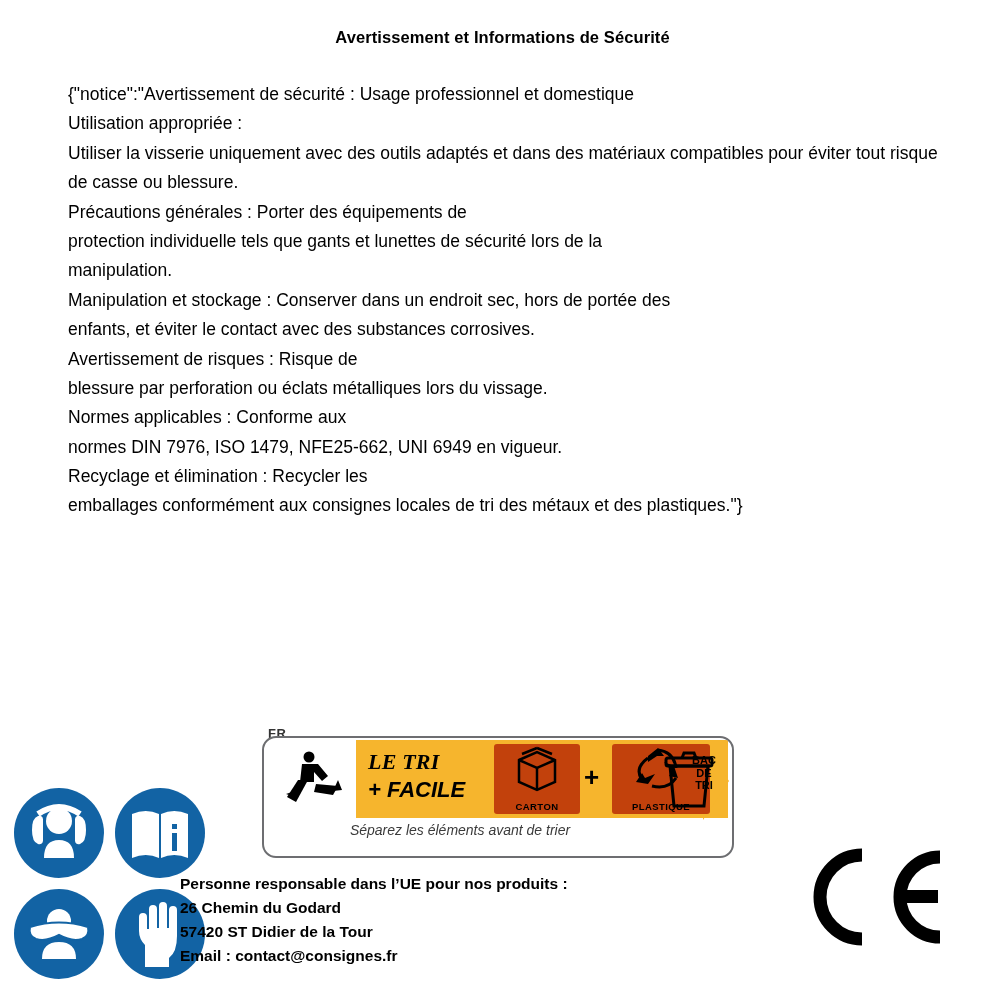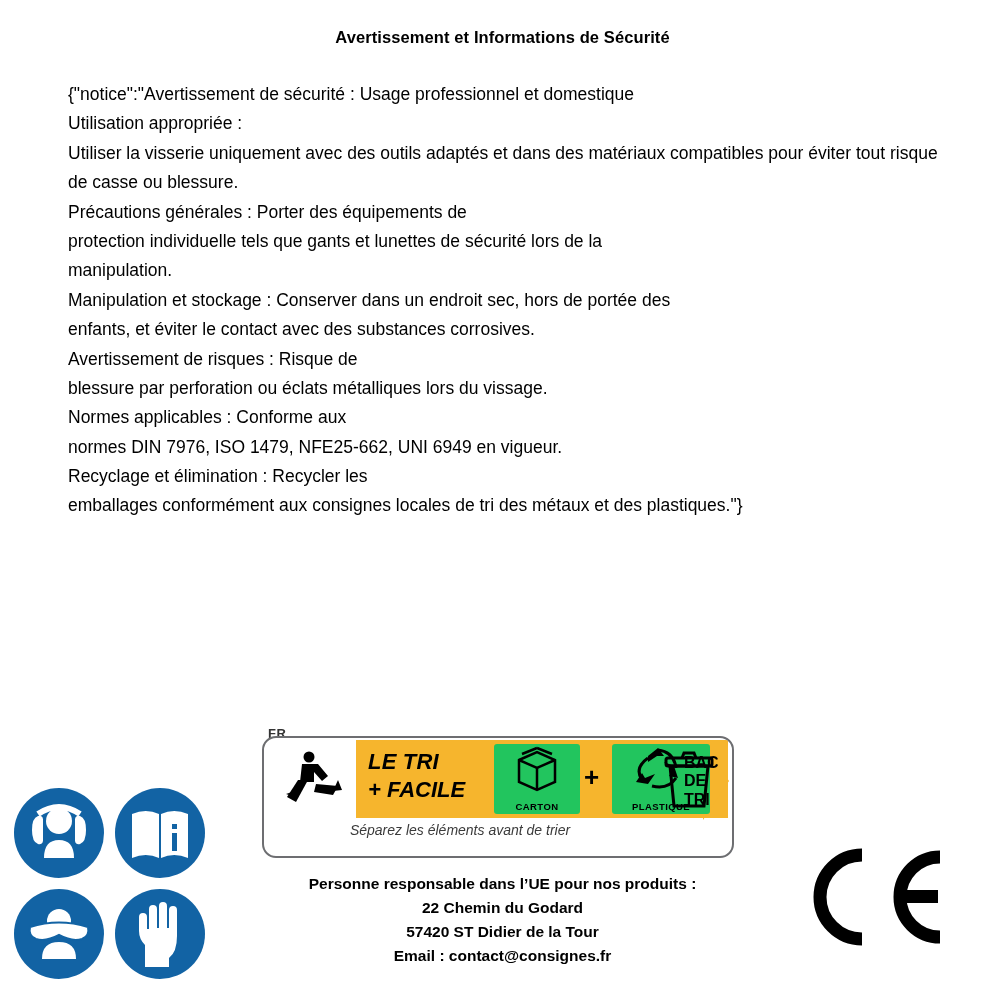--- a/index.html
+++ b/index.html
@@ -122,26 +122,26 @@
     position: absolute;
     left: 104px;
     top: 10px;
     width: 122px;
     color: #000000;
     font-weight: bold;
     font-size: 22px;
     line-height: 1.28;
     font-style: italic;
   }
-  .tri-text .l1 { letter-spacing: 0.2px; }
+  .tri-text .l1 { letter-spacing: 0.2px; font-family: Liberation Serif, serif; }
   .tri-white-box {
     position: absolute;
     top: 6px;
     height: 70px;
-    background: #22c55e;
+    background: #c2410c;
     border-radius: 3px;
   }
   .tri-carton { left: 230px; width: 86px; }
   .tri-plastique { left: 348px; width: 98px; }
   .tri-plus {
     position: absolute;
     left: 320px;
     top: 24px;
     font-size: 26px;
     font-weight: bold;
@@ -161,22 +161,22 @@
     left: 392px;
     top: 8px;
     width: 66px;
     height: 66px;
   }
   .tri-bin-text {
     position: absolute;
     left: 420px;
     top: 16px;
     width: 40px;
-    text-align: left;
-    font-size: 16px;
+    text-align: center;
+    font-size: 11px;
     font-weight: bold;
     line-height: 1.15;
     color: #000;
   }
   .tri-footer {
     position: absolute;
     left: 0;
     top: 84px;
     width: 392px;
     text-align: center;
@@ -193,21 +193,20 @@
     width: 150px;
     height: 104px;
   }
 
   
   .resp-block {
     position: absolute;
     left: 180px;
     top: 872px;
     width: 645px;
-    text-align: center;
     font-size: 15.5px;
     font-weight: bold;
     line-height: 1.55;
   }
   .resp-block div { white-space: nowrap; }
 </style>
 </head>
 <body>
 
 <div class="page">
@@ -334,18 +333,18 @@
   <div class="ce-mark">
     <svg width="150" height="104" viewBox="0 0 150 104" aria-hidden="true">
       <path d="M62 10 a42 42 0 1 0 0 84" fill="none" stroke="#000" stroke-width="13"></path>
       <path d="M140 12 a40 40 0 0 0 -40 40 a40 40 0 0 0 40 40" fill="none" stroke="#000" stroke-width="13"></path>
       <rect x="104" y="45" width="34" height="13" fill="#000"></rect>
     </svg>
   </div>
 
   <div class="resp-block">
     <div><span>Personne responsable dans l’</span><span>UE</span><span> pour nos produits :</span></div>
-    <div>22 Chemin du Godard</div>
+    <div>26 Chemin du Godard</div>
     <div>57420 ST Didier de la Tour</div>
     <div>Email : contact@consignes.fr</div>
   </div>
 
 </div>
 
 </body></html>

